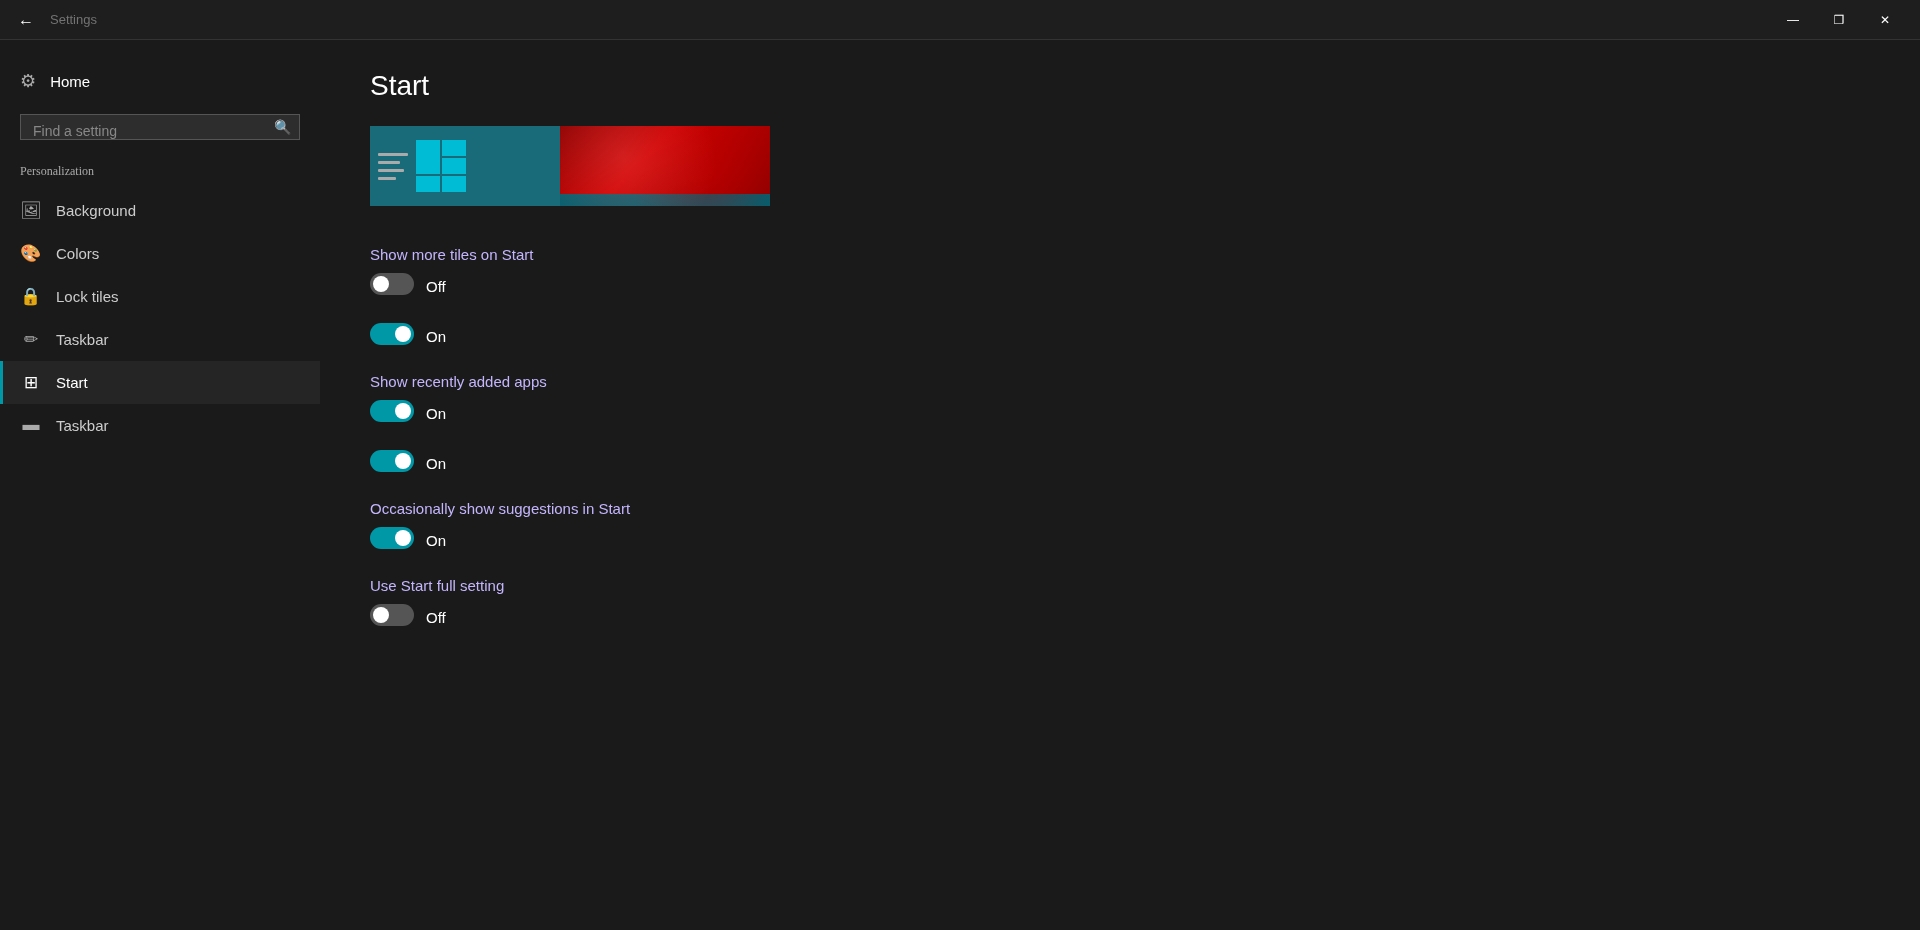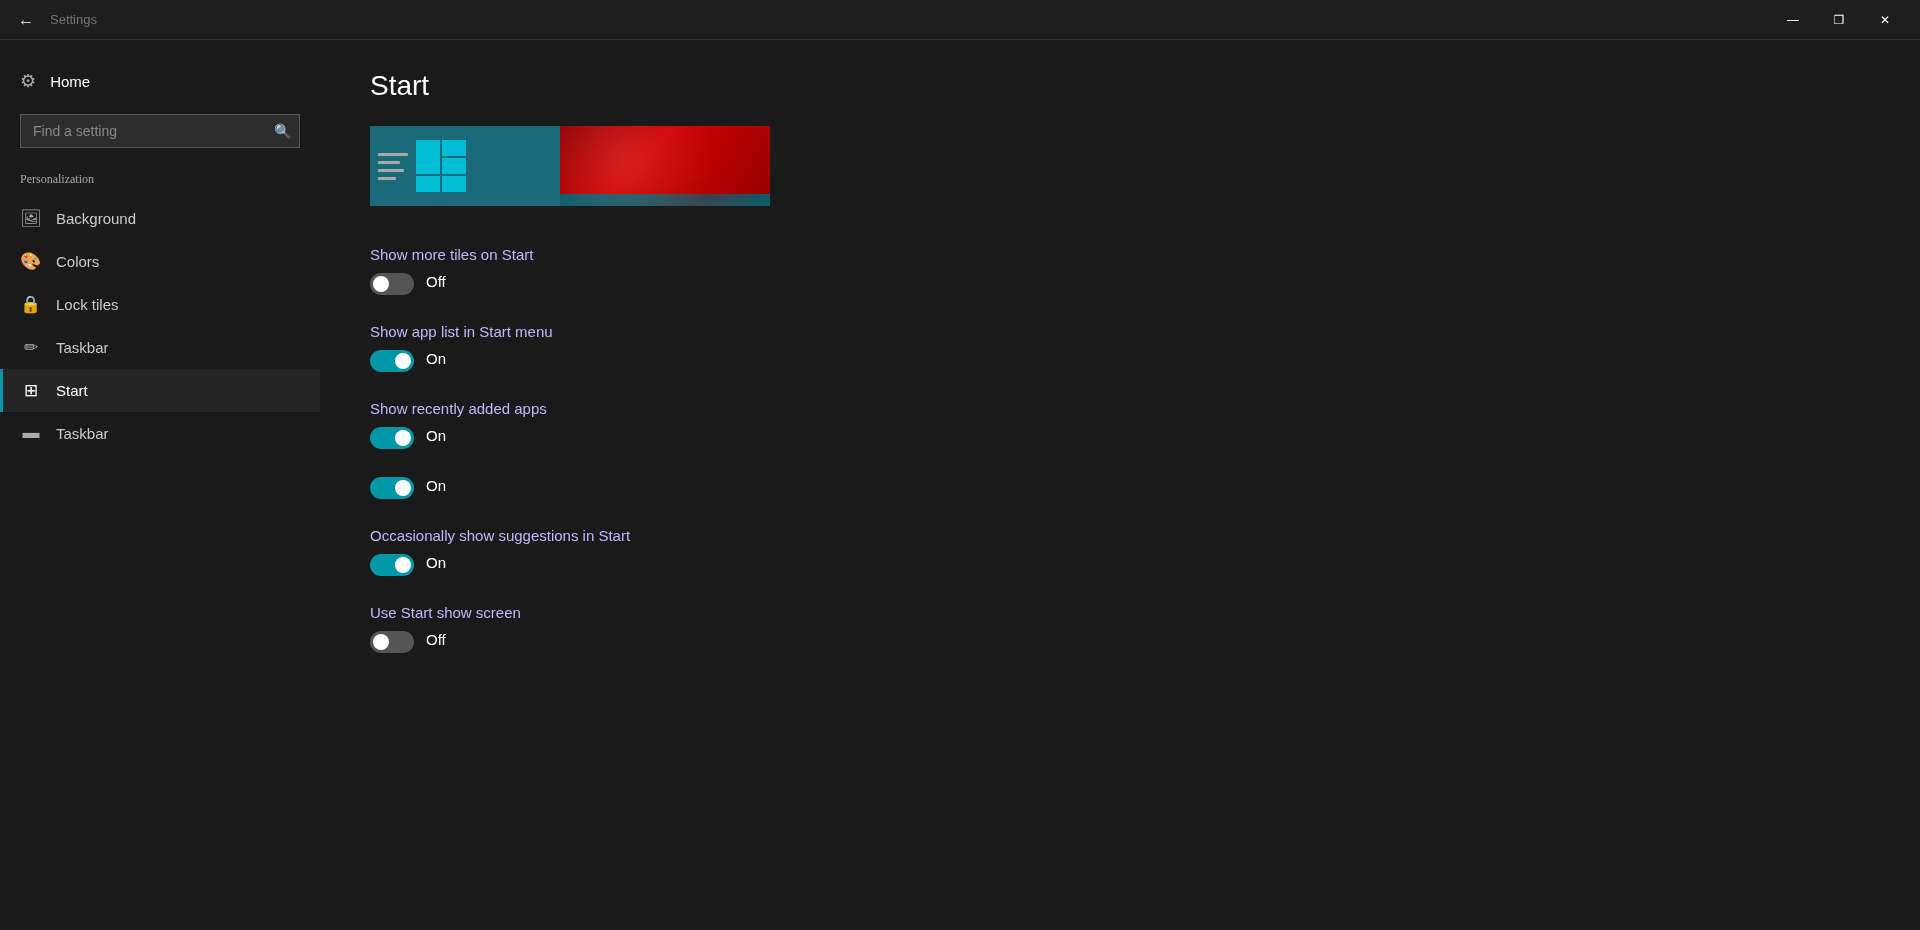--- a/index.html
+++ b/index.html
@@ -87,21 +87,21 @@
 
     .search-box {
       margin: 12px 20px 20px 20px;
       position: relative;
     }
     .search-box input {
       width: 100%;
       background: #2d2d2d;
       border: 1px solid #555;
       color: #fff;
-      padding: 8px 40px 8px 12px;
+      padding: 8px 40px 0 12px;
       font-size: 14px;
       font-family: 'Segoe UI', sans-serif;
       outline: none;
     }
     .search-box input::placeholder { color: #888; }
     .search-icon-btn {
       position: absolute;
       right: 8px;
       top: 50%;
       transform: translateY(-50%);
@@ -238,21 +238,21 @@
       margin-bottom: 28px;
     }
     .setting-label {
       font-size: 15px;
       color: #c4b5fd;
       margin-bottom: 10px;
       font-weight: 400;
     }
     .toggle-row {
       display: flex;
-      align-items: flex-start;
+      align-items: flex-end;
       gap: 12px;
     }
     .toggle {
       width: 44px;
       height: 22px;
       border-radius: 11px;
       position: relative;
       cursor: pointer;
       flex-shrink: 0;
     }
@@ -363,21 +363,20 @@
         <div class="setting-row">
           <div class="setting-label">Show more tiles on Start</div>
           <div class="toggle-row">
             <div class="toggle off">
               <div class="toggle-knob"></div>
             </div>
             <span class="toggle-state">Off</span>
           </div>
         </div>
         <div class="setting-row">
-          <div class="setting-label">Show app list in Start menu</div>
           <div class="toggle-row">
             <div class="toggle on">
               <div class="toggle-knob"></div>
             </div>
             <span class="toggle-state">On</span>
           </div>
         </div>
         <div class="setting-row">
           <div class="setting-label">Show recently added apps</div>
           <div class="toggle-row">
@@ -398,21 +397,21 @@
         <div class="setting-row">
           <div class="setting-label">Occasionally show suggestions in Start</div>
           <div class="toggle-row">
             <div class="toggle on">
               <div class="toggle-knob"></div>
             </div>
             <span class="toggle-state">On</span>
           </div>
         </div>
         <div class="setting-row">
-          <div class="setting-label">Use Start show screen</div>
+          <div class="setting-label">Use Start full setting</div>
           <div class="toggle-row">
             <div class="toggle off">
               <div class="toggle-knob"></div>
             </div>
             <span class="toggle-state">Off</span>
           </div>
         </div>
       </div>
   </div>
 </div>

